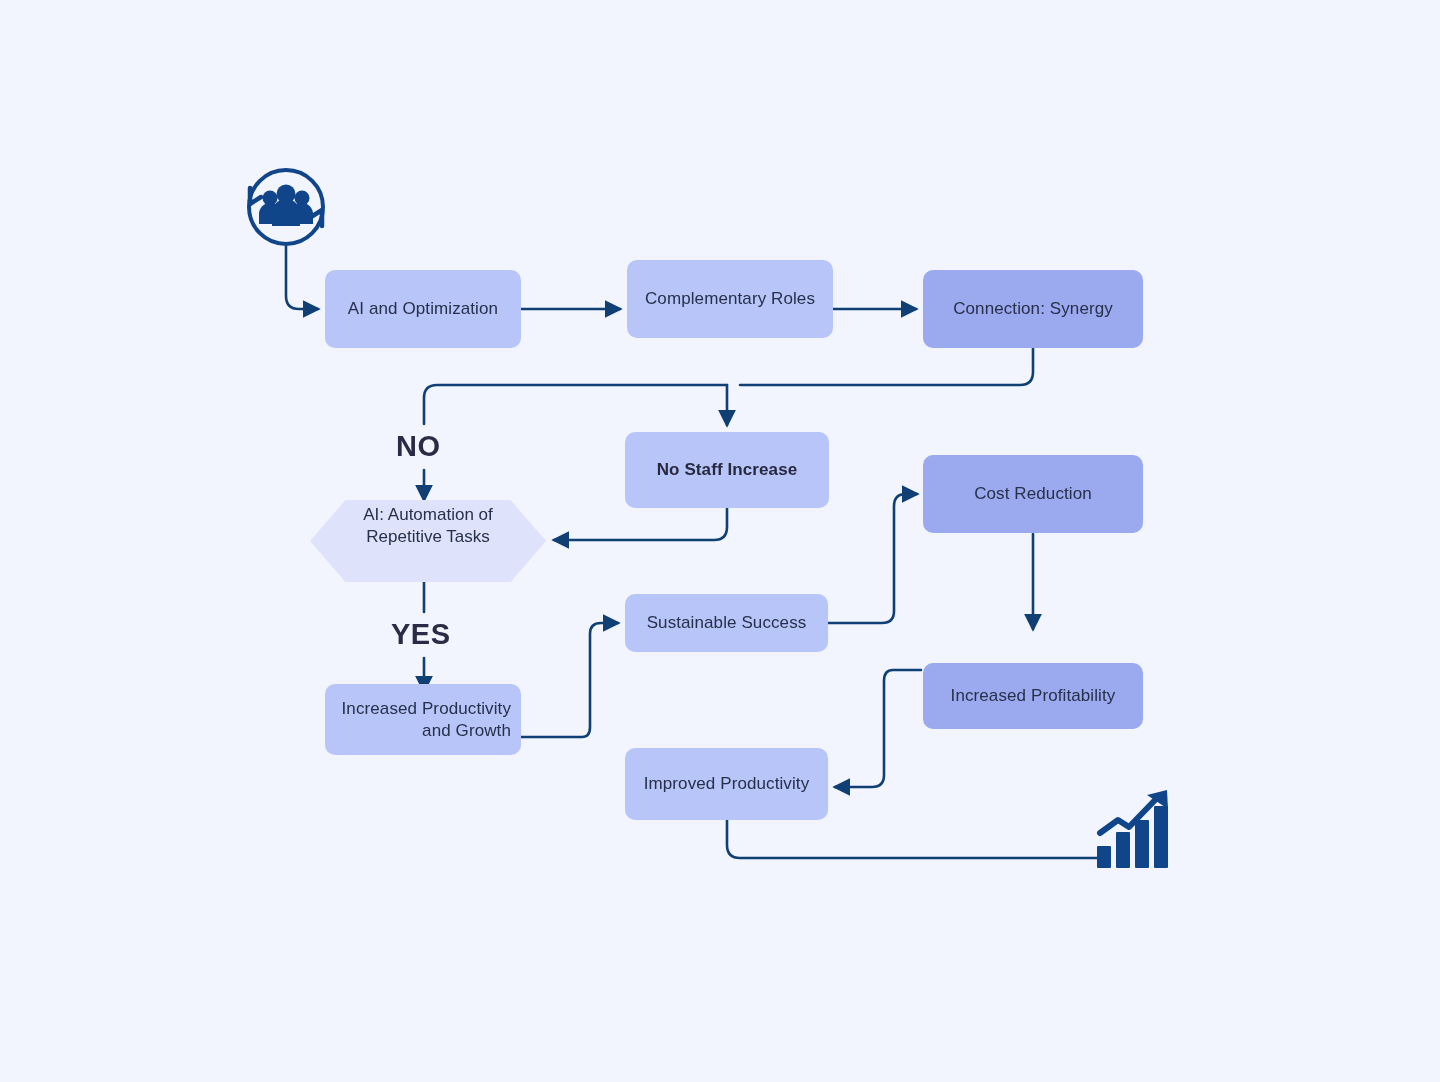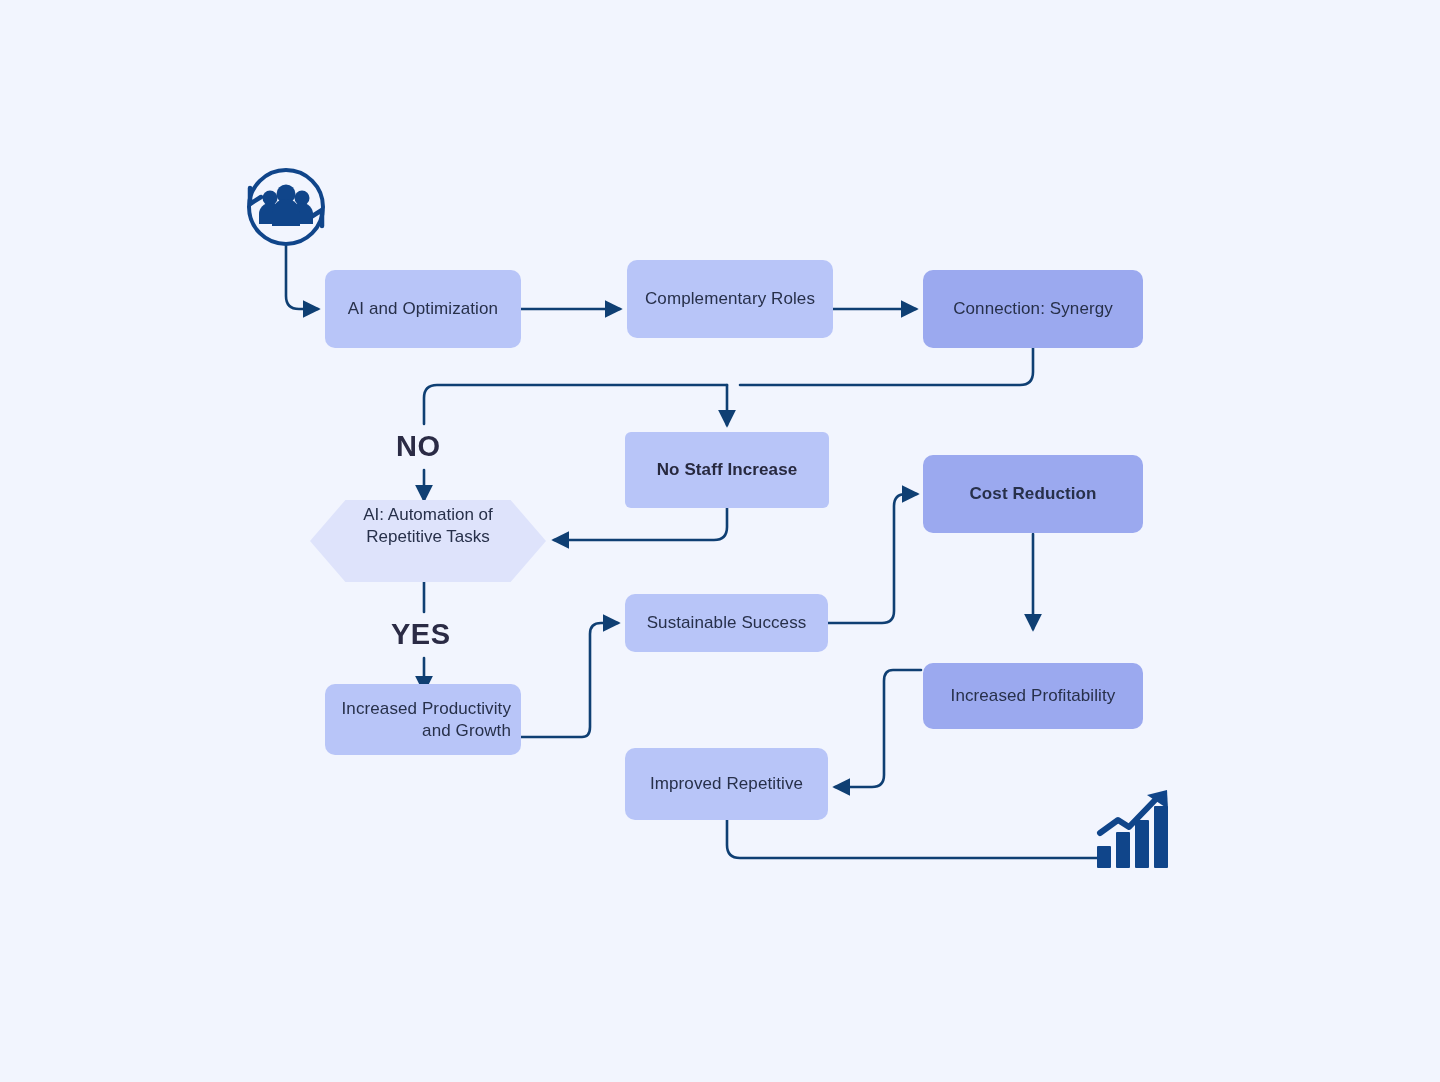--- a/index.html
+++ b/index.html
@@ -153,45 +153,45 @@
   </div>
 
   <div class="node light" style="left:627px; top:260px; width:206px; height:78px;">
     <span>Complementary Roles</span>
   </div>
 
   <div class="node deep" style="left:923px; top:270px; width:220px; height:78px;">
     <span>Connection: Synergy</span>
   </div>
 
-  <div class="node light bold" style="left:625px; top:432px; width:204px; height:76px;border-radius:6px;">
+  <div class="node light bold" style="left:625px; top:432px; width:204px; height:76px;">
     <span>No Staff Increase</span>
   </div>
 
   <div class="hexnode" style="left:310px; top:500px; width:236px; height:82px;">
     <span>AI: Automation of Repetitive Tasks</span>
   </div>
 
-  <div class="node deep" style="left:923px; top:455px; width:220px; height:78px;font-weight:bold;">
+  <div class="node deep" style="left:923px; top:455px; width:220px; height:78px;">
     <span>Cost Reduction</span>
   </div>
 
   <div class="node light" style="left:625px; top:594px; width:203px; height:58px;">
     <span>Sustainable Success</span>
   </div>
 
   <div class="node deep" style="left:923px; top:663px; width:220px; height:66px;">
     <span>Increased Profitability</span>
   </div>
 
   <div class="node light" style="left:325px; top:684px; width:196px; height:71px;text-align:right;">
     <span>Increased Productivity and Growth</span>
   </div>
 
   <div class="node light" style="left:625px; top:748px; width:203px; height:72px;">
-    <span>Improved Repetitive</span>
+    <span>Improved Productivity</span>
   </div>
 
   <div class="branch-label" style="left:396px; top:430px;">NO</div>
 
   <div class="branch-label" style="left:391px; top:618px;">YES</div>
 
 </div>
 
 </body></html>

